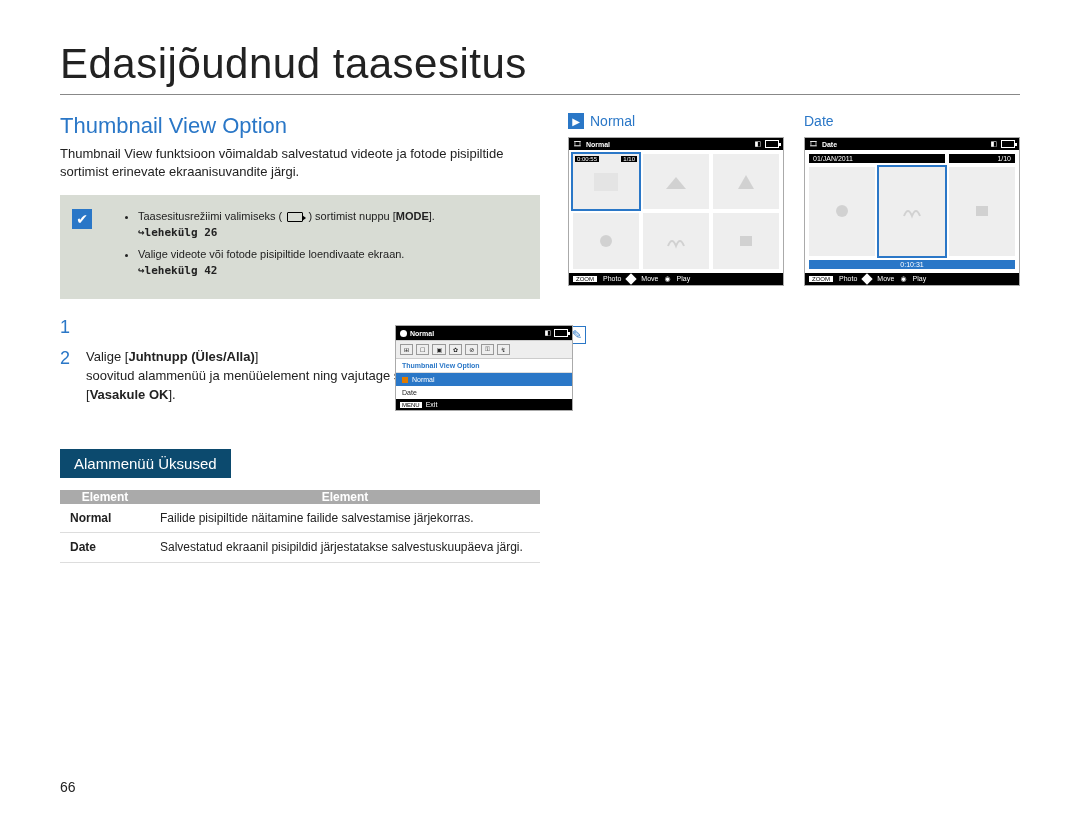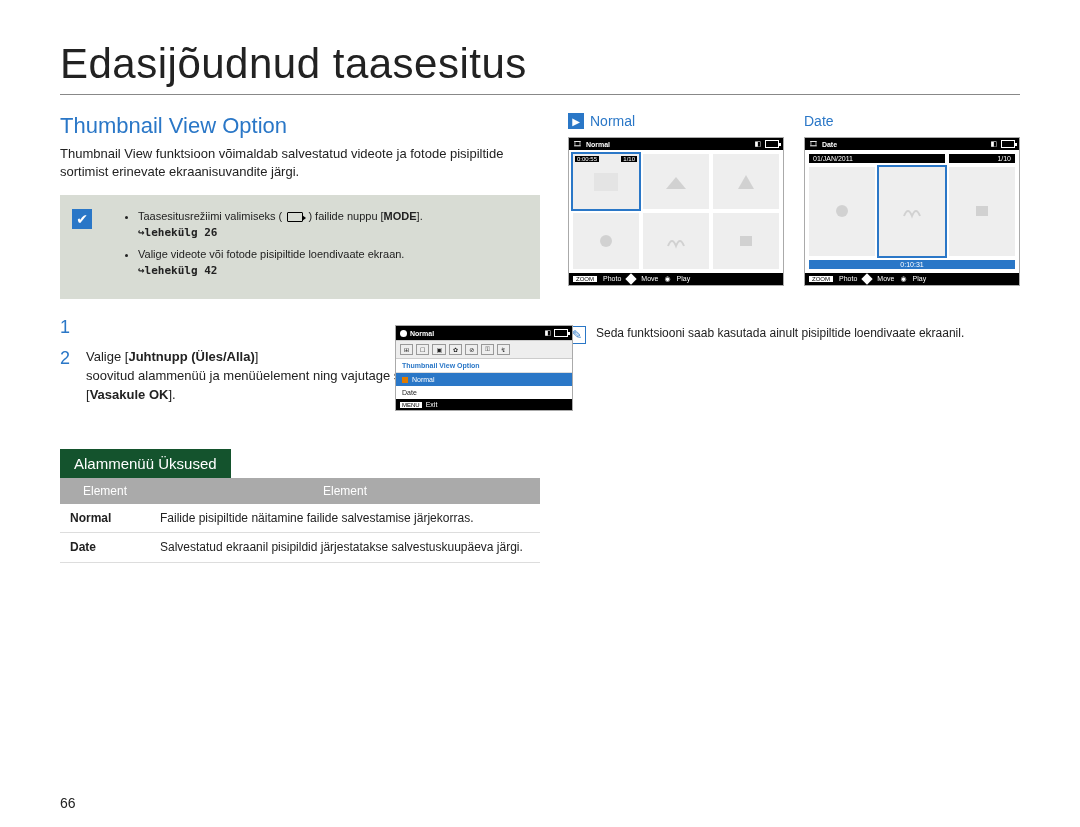--- a/index.html
+++ b/index.html
@@ -85,29 +85,29 @@
   .ms-body{background:#fff;}
   .ms-head{background:#fff;color:#2a77c7;padding:3px 6px;font-size:7px;font-weight:bold;border-bottom:1px solid #ddd;}
   .ms-item{padding:3px 6px;display:flex;align-items:center;gap:4px;}
   .ms-item.sel{background:#2a77c7;color:#fff;}
   .ms-item .bullet{width:6px;height:6px;background:#e07b00;}
   .ms-foot{background:#000;color:#fff;padding:2px 4px;display:flex;gap:4px;align-items:center;}
   .ms-foot .tag{background:#fff;color:#000;padding:0 2px;font-size:6px;}
 
   .sub-title {
     display:inline-block;
-    background:#14532d;
+    background:#0c4a6e;
     color:#fff;
     padding:6px 14px;
     font-size:15px;
     margin-top:34px;
-    margin-bottom:0;
+    margin-bottom:12px;
   }
   table.items { border-collapse:collapse; width:100%; font-size:12px; }
-  table.items th { background:#aaa; color:#fff; font-weight:400; padding:6px 10px; text-align:center; }
+  table.items th { background:#aaa; color:#fff; font-weight:700; padding:0 10px; text-align:center; }
   table.items td { padding:6px 10px; border-bottom:1px solid #ddd; vertical-align:top; line-height:1.4; }
   table.items td:first-child { font-weight:bold; width:90px; text-align:left; }
 
   
   .screens { display:flex; gap:20px; margin-bottom:40px; }
   .screen-block { flex:1; }
   .screen-label { display:flex; align-items:center; gap:6px; color:#2a77c7; font-size:14px; margin-bottom:8px;}
   .screen-label .sq{width:16px;height:16px;background:#2a77c7;display:flex;align-items:center;justify-content:center;color:#fff;font-size:10px;}
 
   .lcd {
@@ -131,21 +131,21 @@
   .date-row{grid-column:1/4;background:#2a77c7;color:#fff;text-align:center;padding:1px 0;font-size:7px;}
   .lcd-bot{background:#000;color:#fff;display:flex;align-items:center;padding:2px 4px;gap:6px;}
   .lcd-bot .btn{background:#fff;color:#000;padding:0 3px;font-size:6px;}
   .lcd-bot .diamond{width:8px;height:8px;background:#fff;transform:rotate(45deg);}
 
   .footnote { display:flex; gap:10px; font-size:12px; align-items:flex-start;}
   .footnote .fn-icon{width:18px;height:18px;border:1.5px solid #2a77c7;color:#2a77c7;display:flex;align-items:center;justify-content:center;font-size:12px;flex:0 0 18px;}
 
   .page-num {
     position:absolute;
-    left:60px; bottom:16px;
+    left:60px; bottom:32px;
     font-size:14px;
   }
 </style>
 </head>
 <body>
 
 <div class="page-title">Edasijõudnud taasesitus</div>
 <hr class="hr">
 
 <div class="cols">
@@ -153,21 +153,21 @@
   <div class="col-left">
     <div class="section-title">Thumbnail View Option</div>
     <div class="intro">Thumbnail View funktsioon võimaldab salvestatud videote ja fotode pisipiltide sortimist erinevate ekraanisuvandite järgi.</div>
 
     <div class="note-box">
       <div class="check-icon">✔</div>
       <ul>
         <li>
           <span>Taasesitusrežiimi valimiseks (</span>
           <span class="mode-icon"></span>
-          <span>) failide nuppu [</span><b>MODE</b><span>].</span><br>
+          <span>) sortimist nuppu [</span><b>MODE</b><span>].</span><br>
           <span class="arrow-hook">↪lehekülg 26</span>
         </li>
         <li>
           <span>Valige videote või fotode pisipiltide loendivaate ekraan.</span><br>
           <span class="arrow-hook">↪lehekülg 42</span>
         </li>
       </ul>
     </div>
 
     <div class="steps">
@@ -307,21 +307,20 @@
             <span>Move</span>
             <span>◉</span>
             <span>Play</span>
           </div>
         </div>
       </div>
     </div>
 
     <div class="footnote">
       <div class="fn-icon">✎</div>
-      <div>Seda funktsiooni saab kasutada ainult pisipiltide loendivaate ekraanil.</div>
     </div>
   </div>
 </div>
 
 <div class="menu-screenshot">
   <div class="ms-top">
     <span class="dot"></span>
     <b>Normal</b>
     <span class="spacer"></span>
     <span>◧</span>

